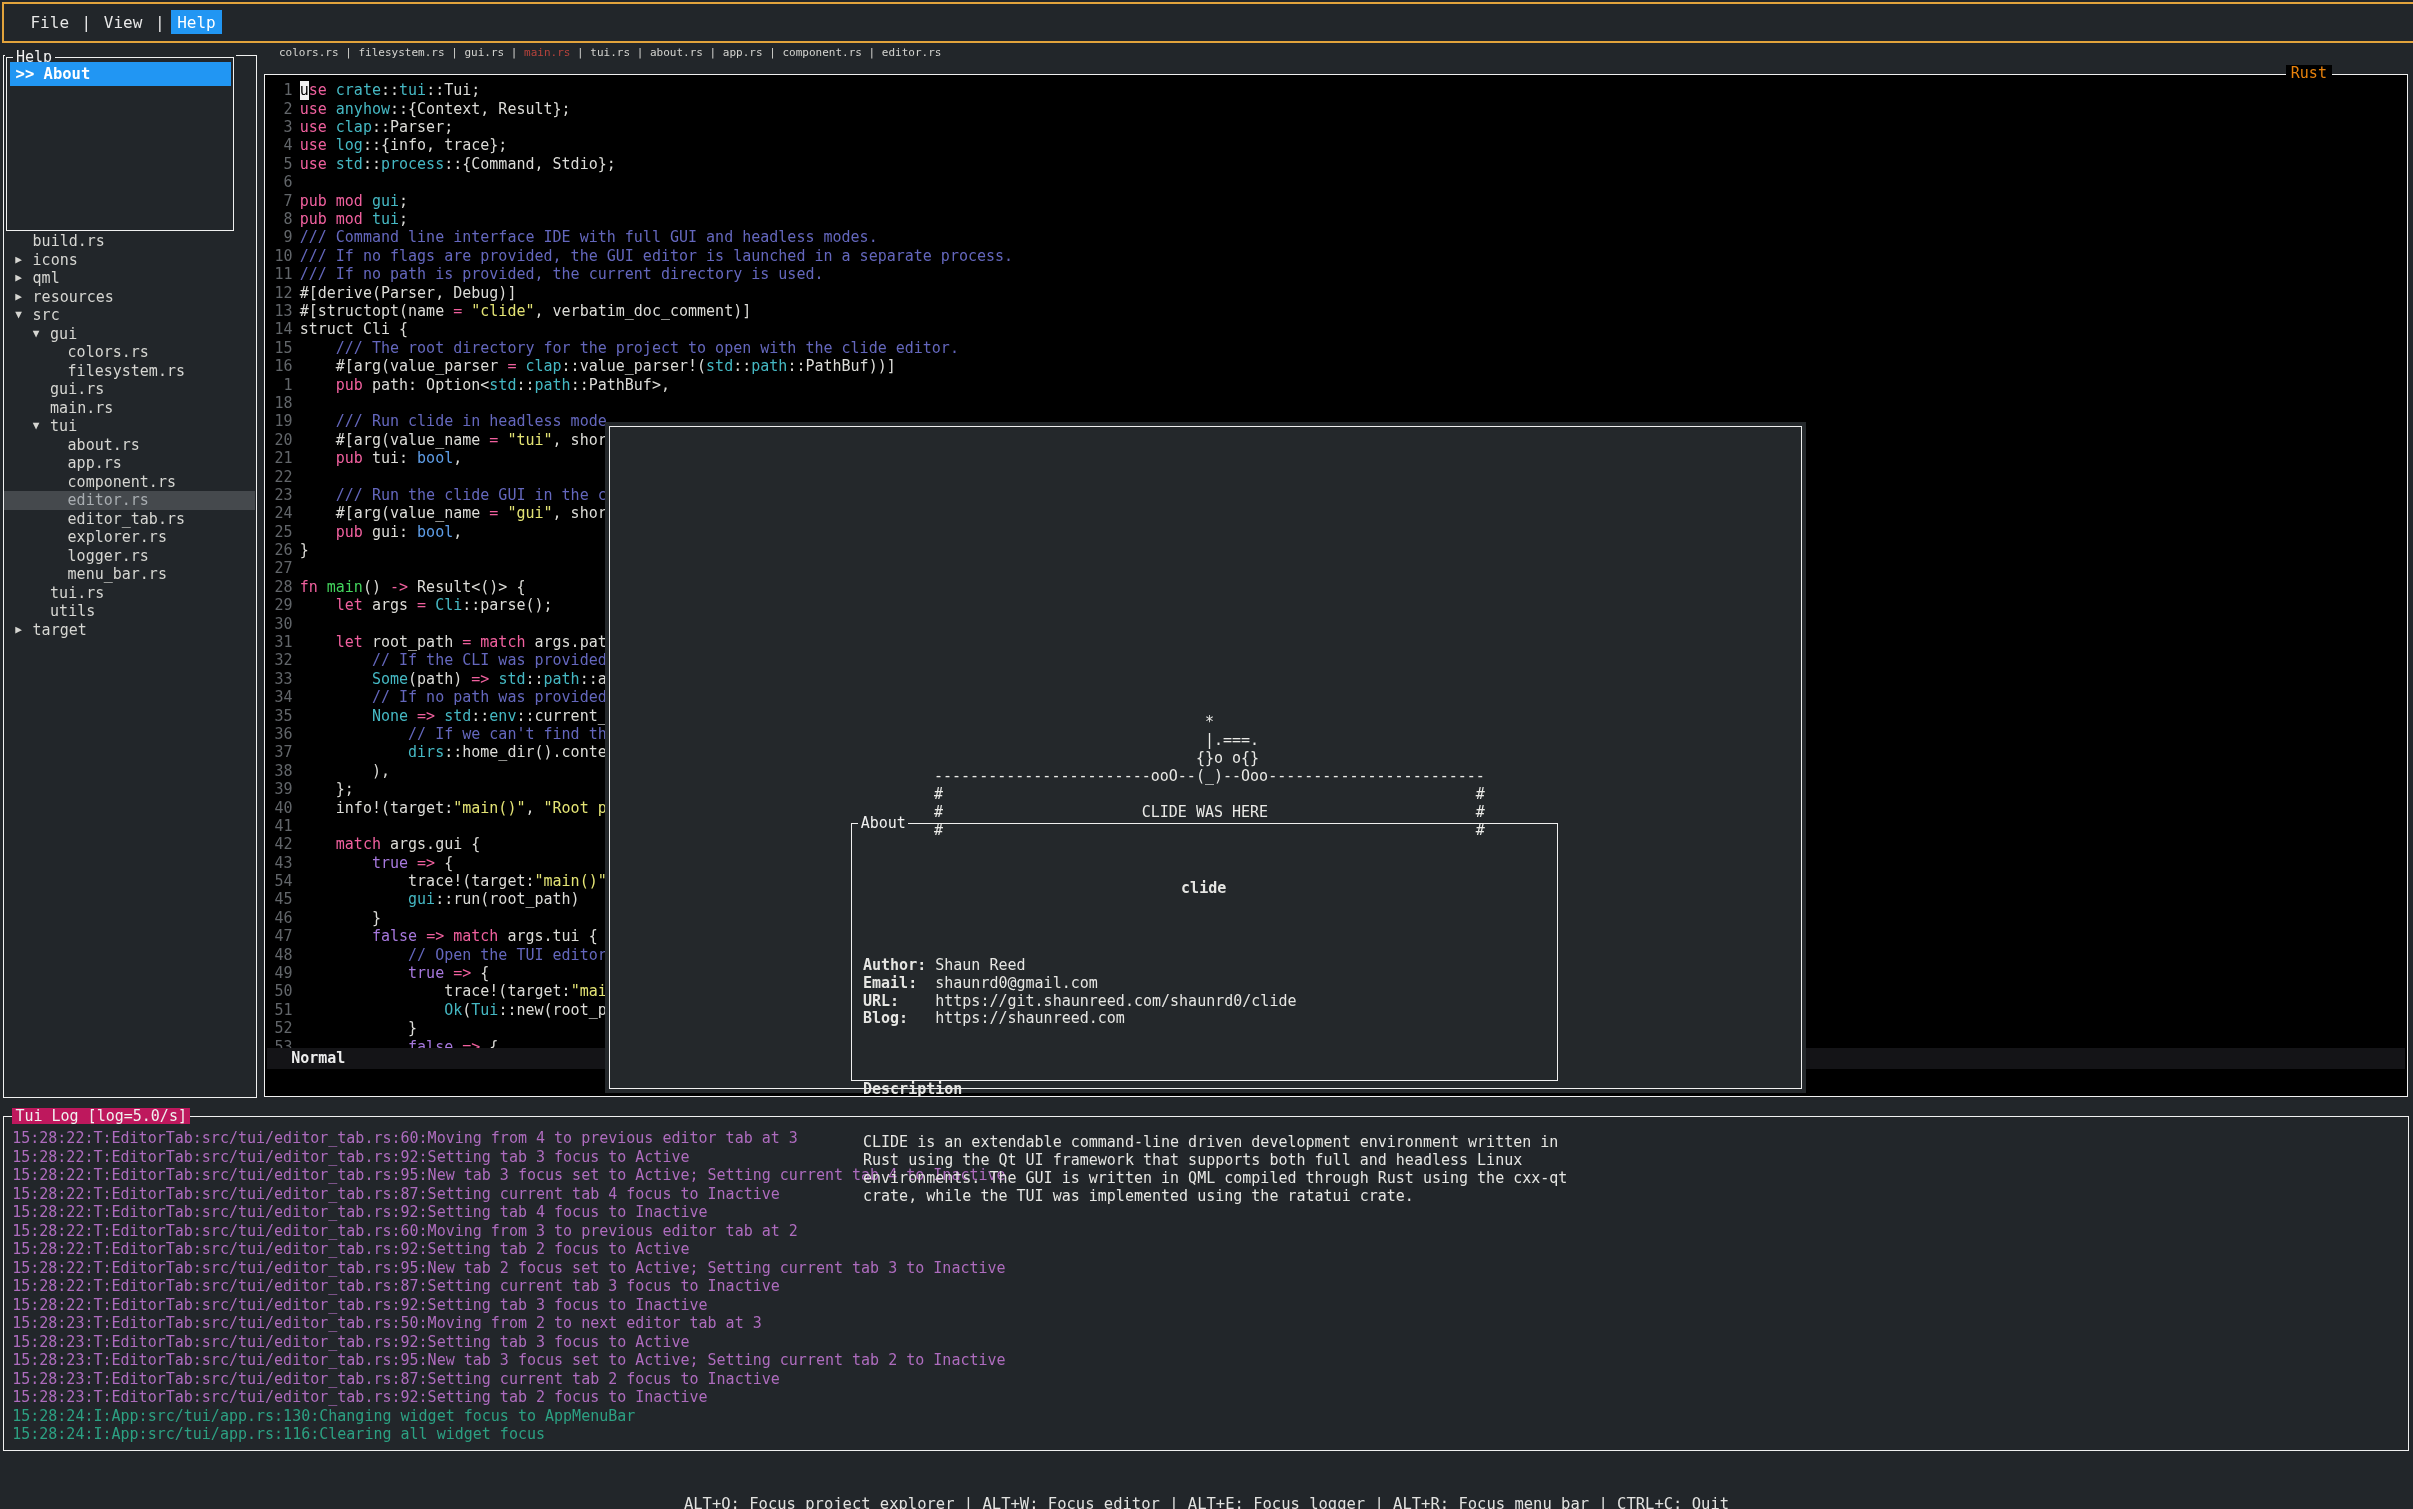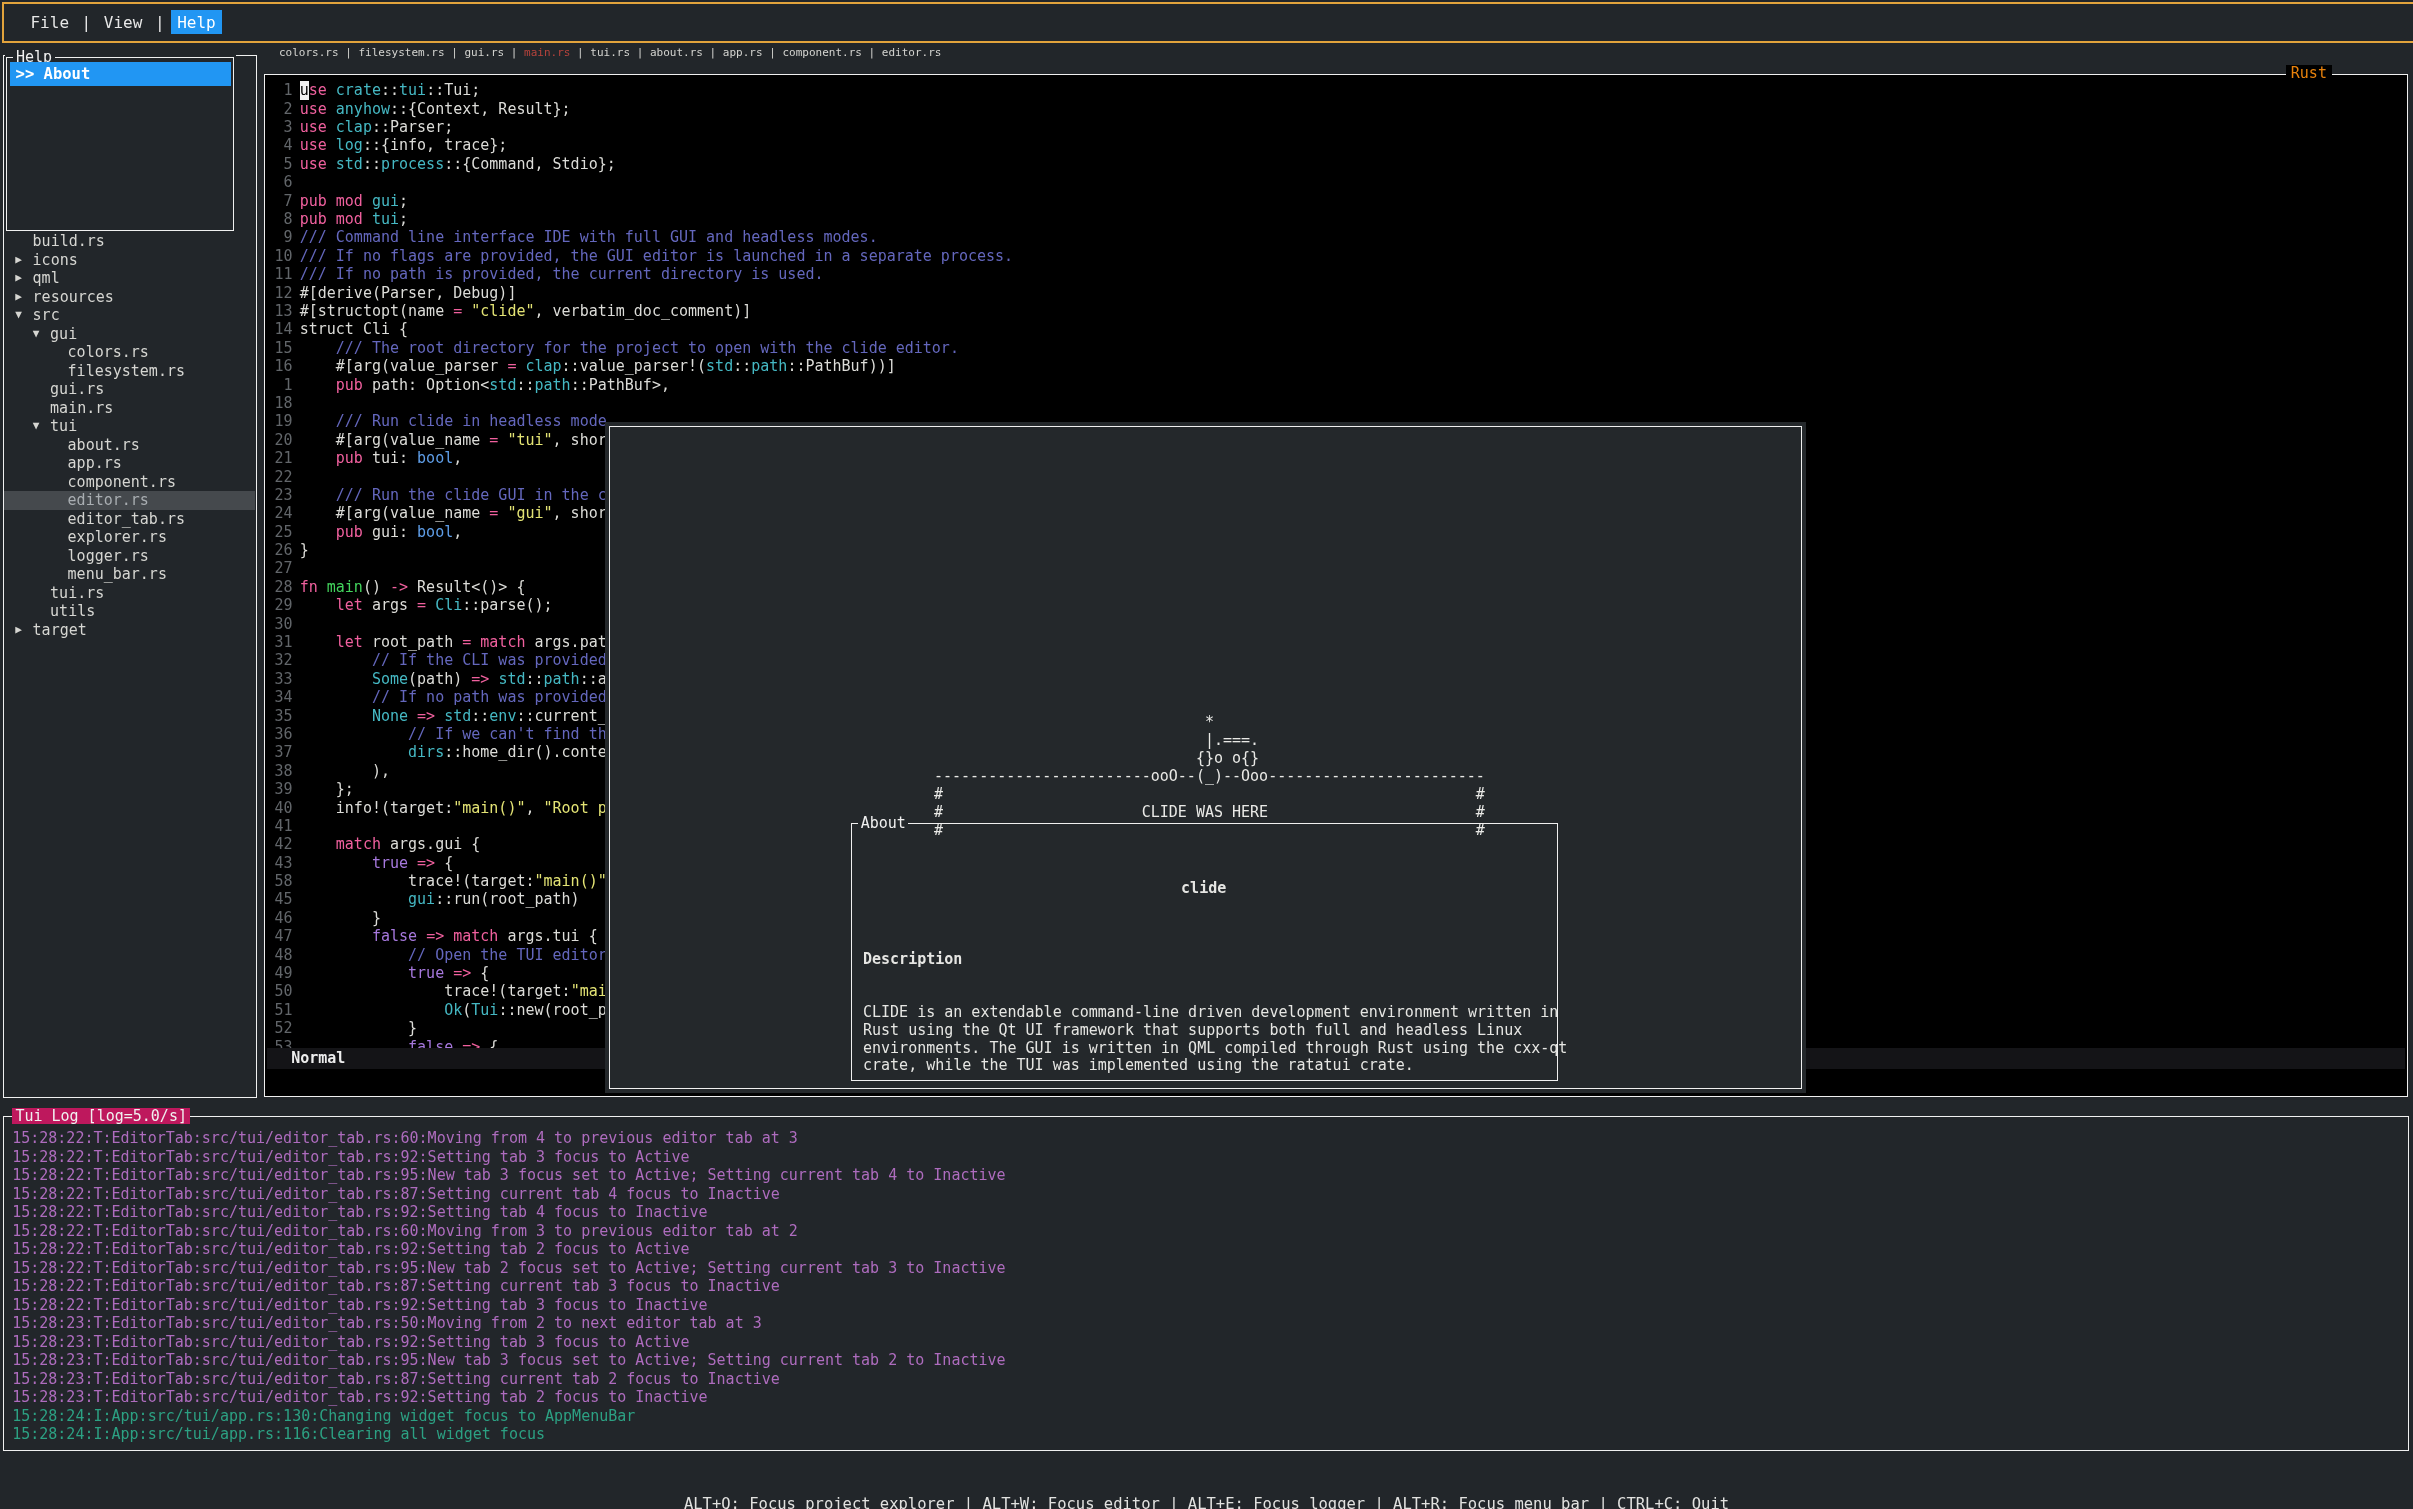--- a/index.html
+++ b/index.html
@@ -163,21 +163,21 @@
         <div class="cline"><span class="lno">34</span><span class="tk-c">        // If no path was provided,</span></div>
         <div class="cline"><span class="lno">35</span><span class="tk-d">        </span><span class="tk-m">None</span><span class="tk-d"> </span><span class="tk-k">=&gt;</span><span class="tk-d"> </span><span class="tk-m">std</span><span class="tk-d">::</span><span class="tk-m">env</span><span class="tk-d">::current_d</span></div>
         <div class="cline"><span class="lno">36</span><span class="tk-c">            // If we can't find the</span></div>
         <div class="cline"><span class="lno">37</span><span class="tk-d">            </span><span class="tk-m">dirs</span><span class="tk-d">::home_dir().contex</span></div>
         <div class="cline"><span class="lno">38</span><span class="tk-d">        ),</span></div>
         <div class="cline"><span class="lno">39</span><span class="tk-d">    };</span></div>
         <div class="cline"><span class="lno">40</span><span class="tk-d">    info!(target:</span><span class="tk-s">"main()"</span><span class="tk-d">, </span><span class="tk-s">"Root pa</span></div>
         <div class="cline"><span class="lno">41</span></div>
         <div class="cline"><span class="lno">42</span><span class="tk-d">    </span><span class="tk-k">match</span><span class="tk-d"> args.gui {</span></div>
         <div class="cline"><span class="lno">43</span><span class="tk-d">        </span><span class="tk-b">true</span><span class="tk-d"> </span><span class="tk-k">=&gt;</span><span class="tk-d"> {</span></div>
-        <div class="cline"><span class="lno">58</span><span class="tk-d">            trace!(target:</span><span class="tk-s">"main()"</span><span class="tk-d">,</span></div>
+        <div class="cline"><span class="lno">54</span><span class="tk-d">            trace!(target:</span><span class="tk-s">"main()"</span><span class="tk-d">,</span></div>
         <div class="cline"><span class="lno">45</span><span class="tk-d">            </span><span class="tk-m">gui</span><span class="tk-d">::run(root_path)</span></div>
         <div class="cline"><span class="lno">46</span><span class="tk-d">        }</span></div>
         <div class="cline"><span class="lno">47</span><span class="tk-d">        </span><span class="tk-b">false</span><span class="tk-d"> </span><span class="tk-k">=&gt;</span><span class="tk-d"> </span><span class="tk-k">match</span><span class="tk-d"> args.tui {</span></div>
         <div class="cline"><span class="lno">48</span><span class="tk-c">            // Open the TUI editor</span></div>
         <div class="cline"><span class="lno">49</span><span class="tk-d">            </span><span class="tk-b">true</span><span class="tk-d"> </span><span class="tk-k">=&gt;</span><span class="tk-d"> {</span></div>
         <div class="cline"><span class="lno">50</span><span class="tk-d">                trace!(target:</span><span class="tk-s">"main</span></div>
         <div class="cline"><span class="lno">51</span><span class="tk-d">                </span><span class="tk-m">Ok</span><span class="tk-d">(</span><span class="tk-m">Tui</span><span class="tk-d">::new(root_pa</span></div>
         <div class="cline"><span class="lno">52</span><span class="tk-d">            }</span></div>
         <div class="cline"><span class="lno">53</span><span class="tk-d">            </span><span class="tk-b">false</span><span class="tk-d"> </span><span class="tk-k">=&gt;</span><span class="tk-d"> {</span></div>
       </div>
@@ -192,20 +192,21 @@
                               |.===.
                              {}o o{}
 ------------------------ooO--(_)--Ooo------------------------
 #                                                           #
 #                      CLIDE WAS HERE                       #
 #                                                           #</pre>
     <div class="aboutbox">
       <span class="atitle">About</span>
       <div class="acontent">
         <div class="aname">clide</div>
+        <div class="arows"><div class="arow"><b>Author: </b><span>Shaun Reed</span></div><div class="arow"><b>Email:  </b><span>shaunrd0@gmail.com</span></div><div class="arow"><b>URL:    </b><span>https://git.shaunreed.com/shaunrd0/clide</span></div><div class="arow"><b>Blog:   </b><span>https://shaunreed.com</span></div></div>
         <div class="adesc-h">Description</div>
         <div class="adesc"><div>CLIDE is an extendable command-line driven development environment written in</div><div>Rust using the Qt UI framework that supports both full and headless Linux</div><div>environments. The GUI is written in QML compiled through Rust using the cxx-qt</div><div>crate, while the TUI was implemented using the ratatui crate.</div></div>
       </div>
     </div>
   </div>
 
   <div class="logger">
     <span class="ltitle">Tui Log [log=5.0/s]</span>
     <div class="loglines"><div class="log-trace">15:28:22:T:EditorTab:src/tui/editor_tab.rs:60:Moving from 4 to previous editor tab at 3</div><div class="log-trace">15:28:22:T:EditorTab:src/tui/editor_tab.rs:92:Setting tab 3 focus to Active</div><div class="log-trace">15:28:22:T:EditorTab:src/tui/editor_tab.rs:95:New tab 3 focus set to Active; Setting current tab 4 to Inactive</div><div class="log-trace">15:28:22:T:EditorTab:src/tui/editor_tab.rs:87:Setting current tab 4 focus to Inactive</div><div class="log-trace">15:28:22:T:EditorTab:src/tui/editor_tab.rs:92:Setting tab 4 focus to Inactive</div><div class="log-trace">15:28:22:T:EditorTab:src/tui/editor_tab.rs:60:Moving from 3 to previous editor tab at 2</div><div class="log-trace">15:28:22:T:EditorTab:src/tui/editor_tab.rs:92:Setting tab 2 focus to Active</div><div class="log-trace">15:28:22:T:EditorTab:src/tui/editor_tab.rs:95:New tab 2 focus set to Active; Setting current tab 3 to Inactive</div><div class="log-trace">15:28:22:T:EditorTab:src/tui/editor_tab.rs:87:Setting current tab 3 focus to Inactive</div><div class="log-trace">15:28:22:T:EditorTab:src/tui/editor_tab.rs:92:Setting tab 3 focus to Inactive</div><div class="log-trace">15:28:23:T:EditorTab:src/tui/editor_tab.rs:50:Moving from 2 to next editor tab at 3</div><div class="log-trace">15:28:23:T:EditorTab:src/tui/editor_tab.rs:92:Setting tab 3 focus to Active</div><div class="log-trace">15:28:23:T:EditorTab:src/tui/editor_tab.rs:95:New tab 3 focus set to Active; Setting current tab 2 to Inactive</div><div class="log-trace">15:28:23:T:EditorTab:src/tui/editor_tab.rs:87:Setting current tab 2 focus to Inactive</div><div class="log-trace">15:28:23:T:EditorTab:src/tui/editor_tab.rs:92:Setting tab 2 focus to Inactive</div><div class="log-info">15:28:24:I:App:src/tui/app.rs:130:Changing widget focus to AppMenuBar</div><div class="log-info">15:28:24:I:App:src/tui/app.rs:116:Clearing all widget focus</div></div>
   </div>

